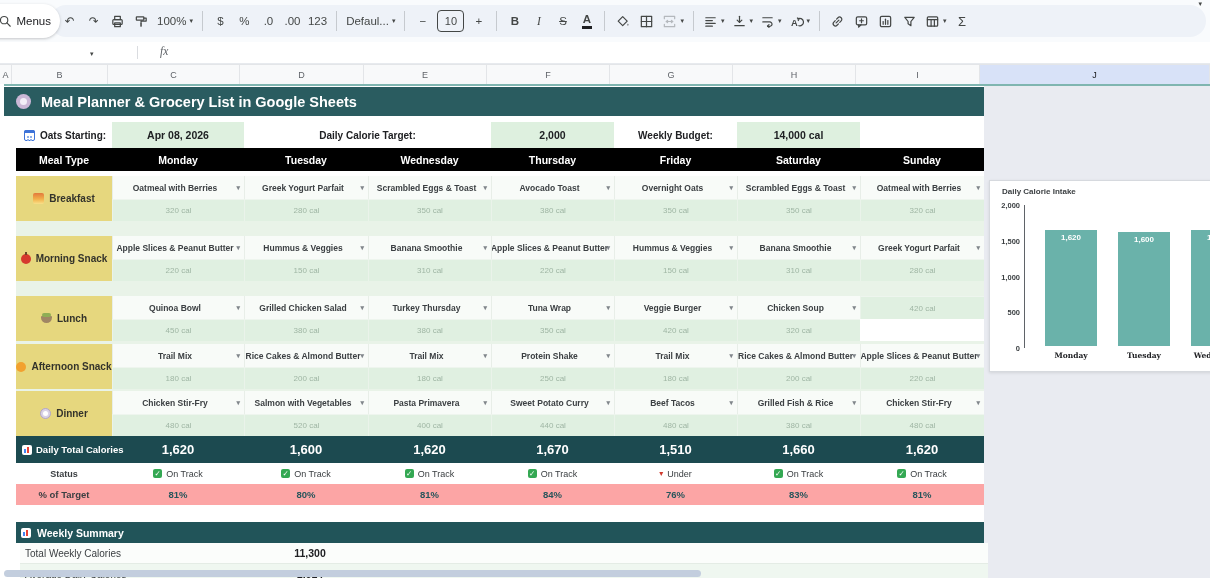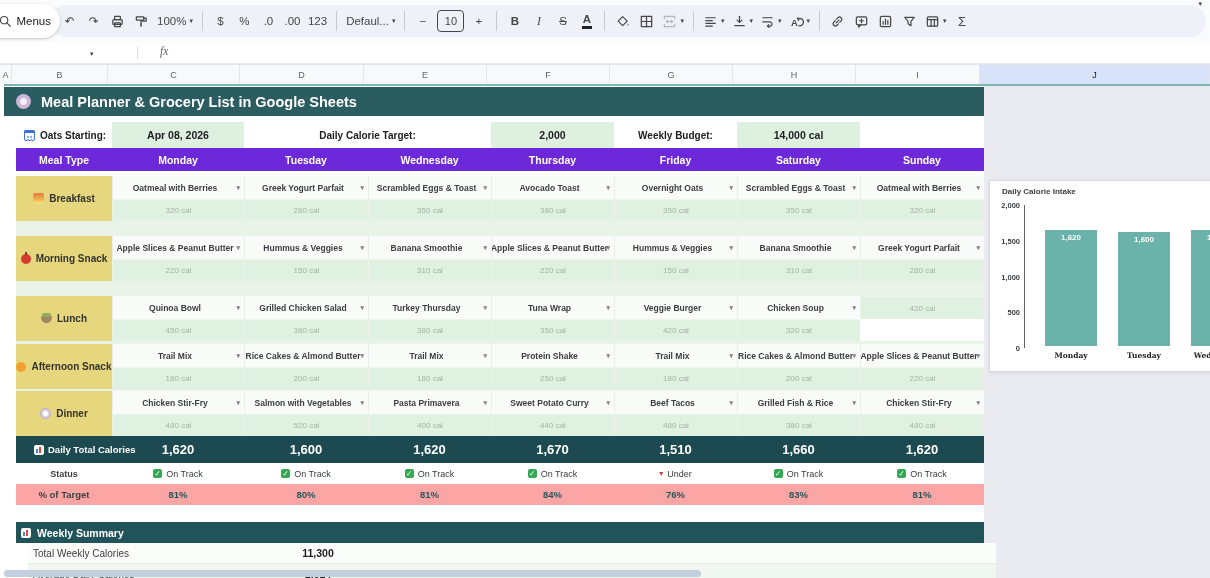--- a/index.html
+++ b/index.html
@@ -30,42 +30,42 @@
 
 .sheet{position:absolute;top:84px;left:4px;width:1210px;height:494px;background:#fff;border-top:2px solid #7fb5b0;overflow:hidden}
 .jcol{position:absolute;left:980px;top:0;width:230px;height:494px;background:#e9ebf1}
 .content{position:relative;width:980px}
 .title-bar{margin-top:1px;height:29px;background:#2a5c60;color:#fff;display:flex;align-items:center;gap:10px;padding-left:12px;margin-bottom:6px;font-size:14.5px;font-weight:bold}
 .grid8{margin-left:12px;width:968px;display:grid;grid-template-columns:96px 132px 124px 123px 123px 123px 123px 124px}
 .info-row{margin-left:12px;width:968px;height:26px;display:grid;grid-template-columns:96px 132px 247px 123px 123px 123px 124px}
 .ilabel{display:flex;align-items:center;gap:5px;font-weight:bold;font-size:10px;color:#202124;padding-left:8px;white-space:nowrap}
 .ilabel.center{justify-content:center;padding-left:0}
 .ival{background:#def0df;display:flex;align-items:center;justify-content:center;font-weight:bold;font-size:10.5px;color:#202124}
-.day-header{height:23px;background:#6d28d9}
+.day-header{height:23px;background:#000000}
 .day-h{display:flex;align-items:center;justify-content:center;color:#fff;font-weight:bold;font-size:10.5px}
 .meal-block{grid-template-rows:23px 22px}
 .mt-cell{grid-row:1/3;background:#e6d77e;display:flex;align-items:center;justify-content:center;gap:5px;font-weight:bold;font-size:10px;color:#33332b;white-space:nowrap}
 .mn{background:#f8fbf8;position:relative;display:flex;align-items:center;justify-content:center;font-size:8.5px;font-weight:bold;color:#3c4043;border-left:1px solid #e8eee8;white-space:nowrap;overflow:hidden;padding:0 11px 0 4px}
 .mn .dd{position:absolute;right:4px;font-size:7px;color:#80868b}
 .mc{background:#e0f0e1;display:flex;align-items:center;justify-content:center;font-size:8px;color:#9fb6a4;border-left:1px solid #eaf3ea;border-top:1px solid #eef5ee}
 .band{margin-left:12px;width:968px;background:#e9f3e8}
 .totals{height:27px;background:#1c4a50}
-.t-label{display:flex;align-items:center;gap:4px;color:#fff;font-weight:bold;font-size:9.5px;padding-left:18px;white-space:nowrap;z-index:1}
+.t-label{display:flex;align-items:center;gap:4px;color:#fff;font-weight:bold;font-size:9.5px;padding-left:6px;white-space:nowrap;z-index:1}
 .t-val{display:flex;align-items:center;justify-content:center;color:#fff;font-weight:bold;font-size:13px}
 .status{height:21px;background:#fff}
 .s-label{display:flex;align-items:center;justify-content:center;font-weight:bold;font-size:9px;color:#3c4043}
 .s-val{display:flex;align-items:center;justify-content:center;gap:4px;font-size:9px;color:#3c4043}
 .check{width:9px;height:9px;background:#34a853;border-radius:2px;color:#fff;font-size:7.5px;line-height:9px;text-align:center;flex:none}
 .undert{color:#d03a2e;font-size:8px;flex:none}
 .pct{height:21px;background:#fca5a5}
 .p-label{display:flex;align-items:center;justify-content:center;font-weight:bold;font-size:9.5px;color:#3c4043}
 .p-val{display:flex;align-items:center;justify-content:center;font-weight:bold;font-size:9.5px;color:#27555b}
 .wgap{height:17px}
 .sum-header{margin-left:12px;width:968px;height:21px;background:#215459;color:#fff;display:flex;align-items:center;gap:6px;padding-left:5px;font-weight:bold;font-size:10.5px}
-.sum-row{margin-left:24px;width:968px;height:21px;display:grid;grid-template-columns:228px 124px 616px;border-bottom:1px solid #e4ece5}
+.sum-row{margin-left:16px;width:968px;height:21px;display:grid;grid-template-columns:228px 124px 616px;border-bottom:1px solid #e4ece5}
 .sum-row .lab{display:flex;align-items:center;padding-left:5px;font-size:10px;color:#3c4043}
 .sum-row .val{display:flex;align-items:center;justify-content:center;font-weight:bold;font-size:10.5px;color:#202124}
 .sum-row.r0{background:#fbfdfb}.sum-row.r1{background:#eff7f0}
 
 .chart{position:absolute;left:985px;top:94px;width:240px;height:192px;background:#fff;border:1px solid #d6d9de;box-shadow:0 1px 3px rgba(0,0,0,.1)}
 .chart-title{position:absolute;left:12px;top:6px;font-size:8px;font-weight:bold;color:#3c4043}
 .ytick{position:absolute;left:2px;width:28px;text-align:right;font-size:7.5px;font-weight:bold;color:#3c4043}
 .yaxis{position:absolute;left:34px;top:24px;width:1px;height:143px;background:#5f6368}
 .bar{position:absolute;bottom:25px;width:52px}
 .bar-label{text-align:center;padding-top:3px;font-size:8px;font-weight:bold;color:#fff}

